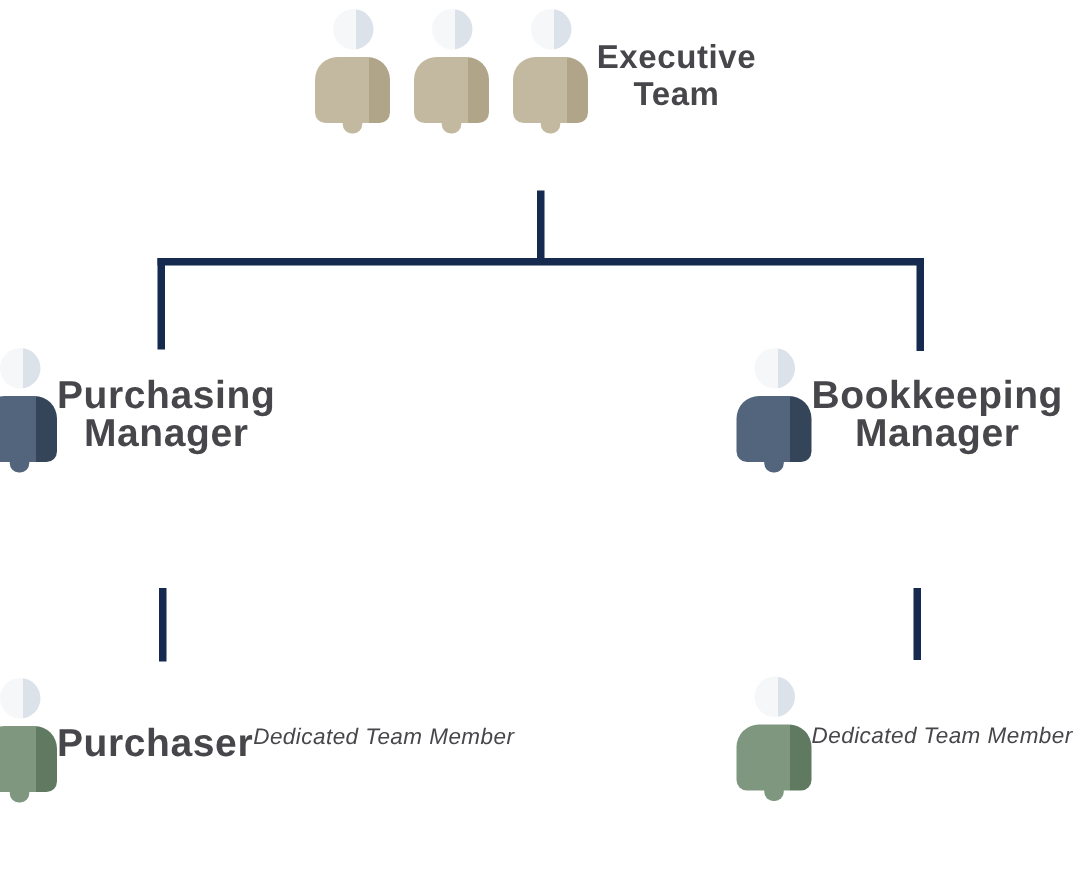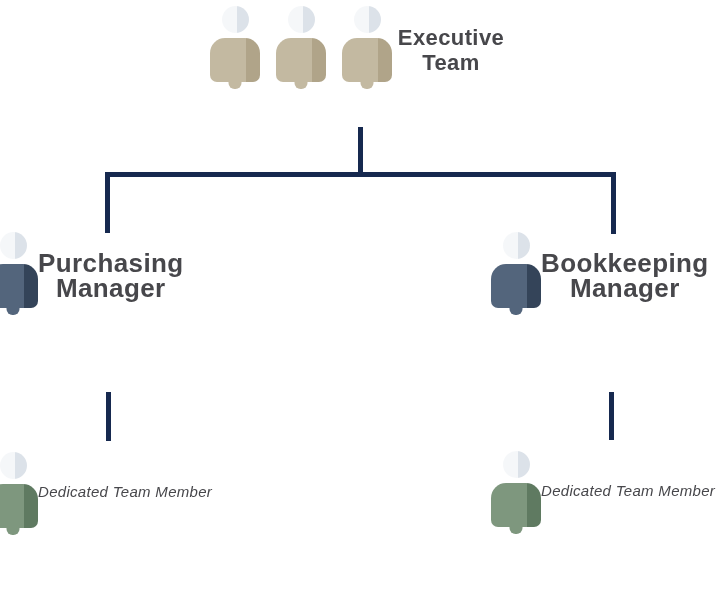--- a/index.html
+++ b/index.html
@@ -137,20 +137,21 @@
     </div>
     <div class="label">Bookkeeping
 Manager</div>
   </div>
 
   <div class="node" style="left:-12px; top:452px; width:240px;">
     <div class="person staff">
       <div class="head"></div>
       <div class="body"></div>
     </div>
+    <div class="label" style="margin-top:11px;">Purchaser</div>
     <div class="subtitle">Dedicated Team Member</div>
   </div>
 
   <div class="node" style="left:491px; top:451px; width:240px;">
     <div class="person staff">
       <div class="head"></div>
       <div class="body"></div>
     </div>
     <div class="subtitle">Dedicated Team Member</div>
   </div>

